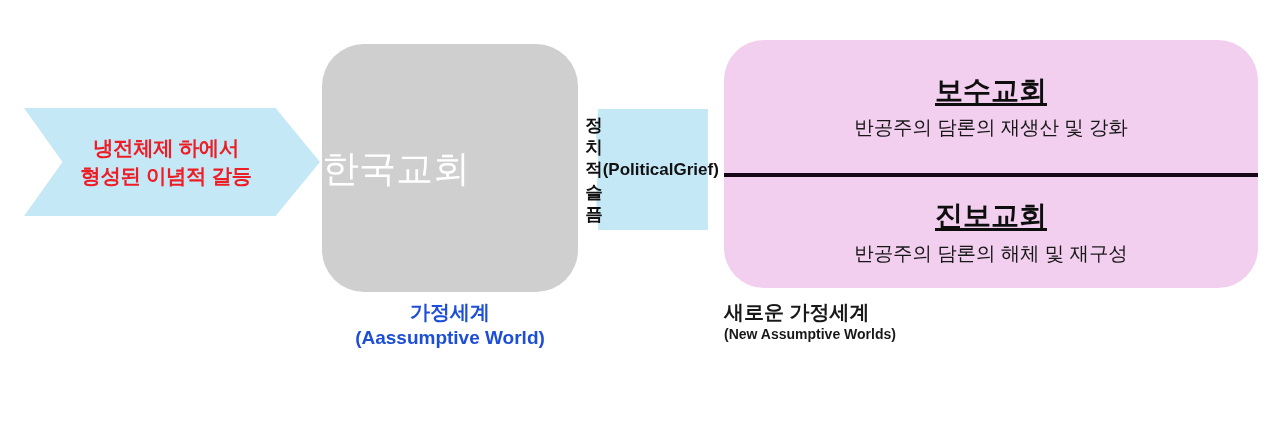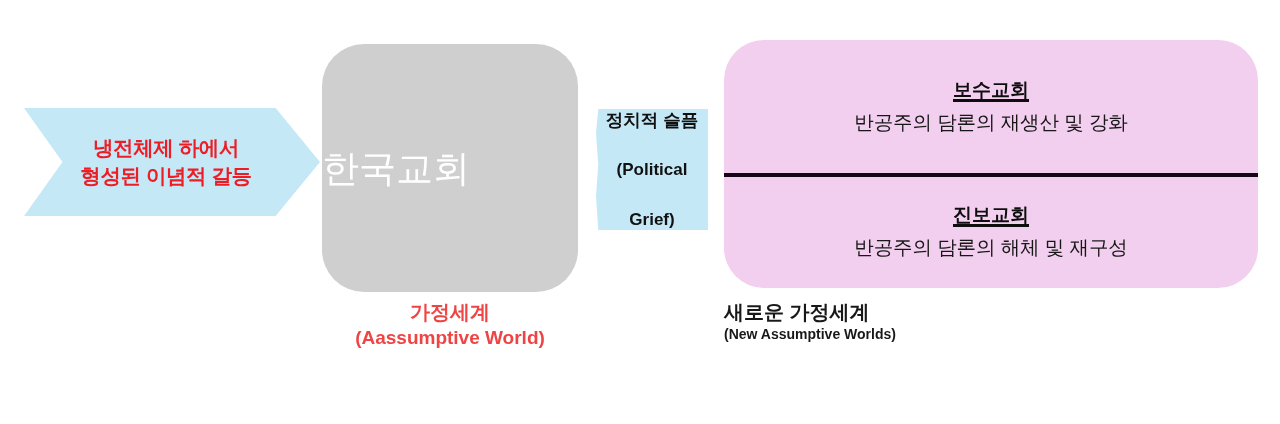--- a/index.html
+++ b/index.html
@@ -72,21 +72,21 @@
     letter-spacing: 0px;
     line-height: 1;
   }
 
   .grey-caption {
     position: absolute;
     left: 322px;
     top: 300px;
     width: 256px;
     text-align: center;
-    color: #ef4444;
+    color: #1d4ed8;
     font-weight: bold;
     line-height: 1.28;
   }
   .grey-caption .ko { font-size: 20px; display: block; }
   .grey-caption .en { font-size: 19px; display: block; }
 
   
   .connector {
     position: absolute;
     left: 596px;
@@ -97,29 +97,28 @@
   .connector-shape {
     position: absolute;
     inset: 0;
     background: #c5e8f7;
     clip-path: polygon(2% 0%, 100% 0%, 100% 100%, 2% 100%, 0% 72%, 2% 46%, 0% 20%);
   }
   .connector-label {
     position: absolute;
     inset: 0;
     display: flex;
-    flex-direction: column;
+    flex-direction: row;
     align-items: center;
     justify-content: center;
     color: #111111;
     font-weight: bold;
     font-size: 17px;
     line-height: 1.28;
     text-align: center;
-    gap: 28px;
   }
   .connector-label .ko { font-size: 17.5px; }
   .connector-label .en { font-size: 17px; }
 
   
   .pink-box {
     position: absolute;
     left: 724px;
     top: 40px;
     width: 534px;
@@ -136,21 +135,21 @@
     flex-direction: column;
     align-items: center;
     justify-content: center;
   }
   .pink-half.top { top: 0; height: 133px; }
   .pink-half.bottom { top: 136px; height: 112px; }
 
   .pink-title {
     color: #0e0e0e;
     font-weight: bold;
-    font-size: 19px;
+    font-size: 28px;
     text-decoration: underline;
     text-underline-offset: 3px;
     text-decoration-thickness: 2.5px;
     line-height: 1.2;
     margin-bottom: 9px;
   }
   .pink-sub {
     color: #171717;
     font-weight: normal;
     font-size: 19.5px;

